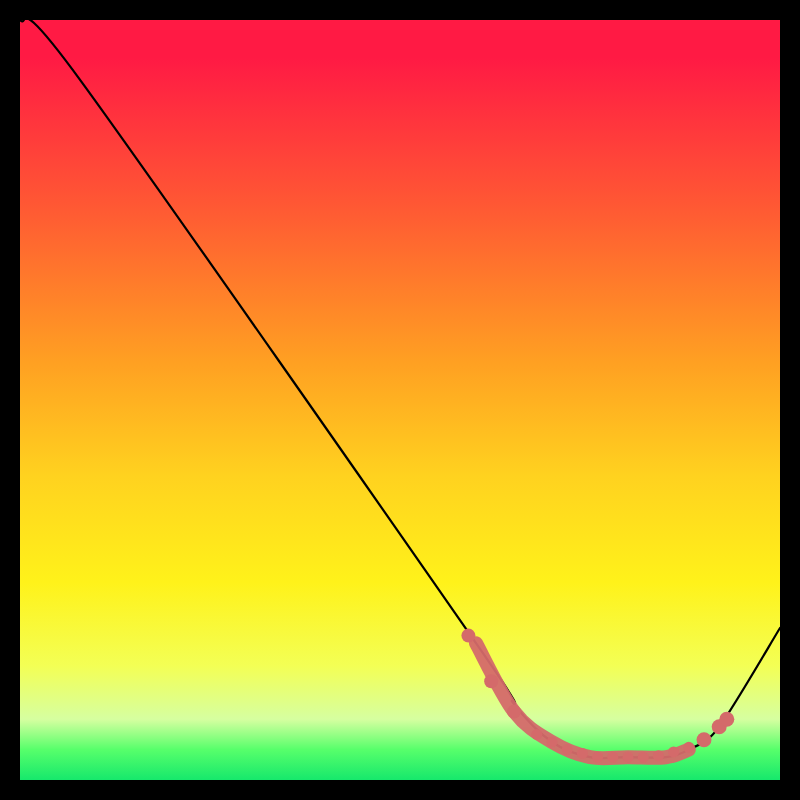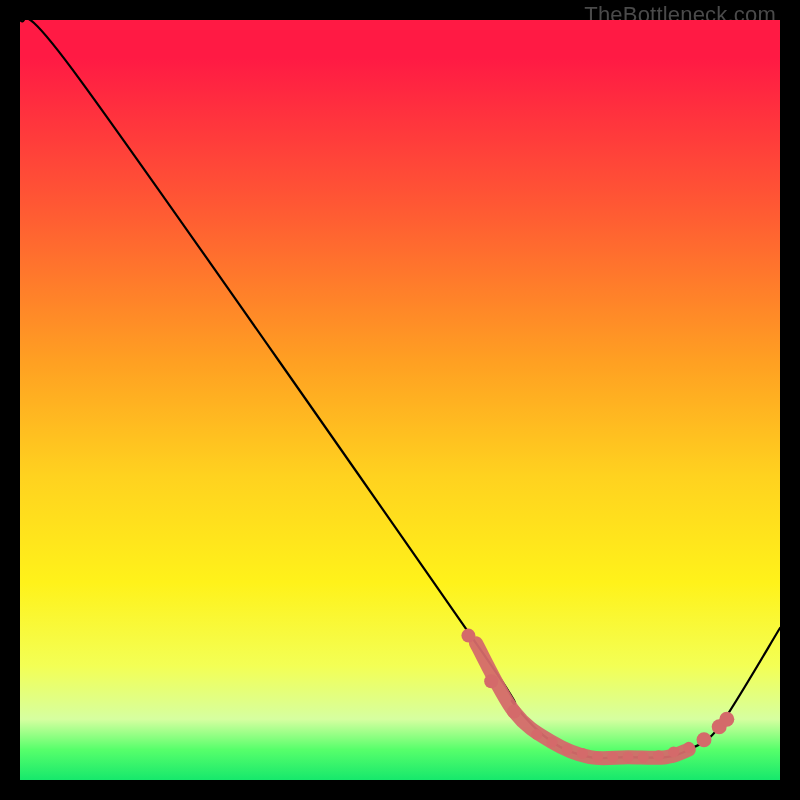--- a/index.html
+++ b/index.html
@@ -53,21 +53,20 @@
     left: 0;
     top: 0;
     width: 760px;
     height: 760px;
   }
 </style>
 </head>
 <body>
 
 <div class="frame">
-  <div class="watermark">TheBottleneck.com</div>
 
   <div class="plot">
     <svg class="overlay" viewBox="0 0 760 760" preserveAspectRatio="none">
       <path id="curve-path" fill="none" stroke="#000" stroke-width="2.2" stroke-linejoin="round" stroke-linecap="round" d="M 0 0 C 9.120000000000001 9.119999999999994, -7.600000000000001 -32.680000000000064, 60.800000000000004 60.799999999999955 C 129.20000000000002 154.27999999999997, 391.02 529.72, 456 623.2 C 520.98 716.6800000000001, 482.6 669.1800000000001, 494 684 C 505.4 698.8199999999999, 520.6 714.02, 532 722 C 543.4 729.98, 558.6 734.9200000000001, 570 737.2 C 581.4 739.48, 596.6 737.2, 608 737.2 C 619.4 737.2, 636.88 738.34, 646 737.2 C 655.12 736.0600000000001, 660.8199999999999 734.1600000000001, 668.8 729.6 C 676.78 725.04, 685.52 725.04, 699.2 706.8 C 712.8800000000001 688.56, 750.88 622.8199999999999, 760 608"></path>
       <g id="marker-group">
           <path d="M 456 623.2 C 462.3333333333333 634.6, 481.3333333333333 675.1333333333333, 494 691.6 C 506.6666666666667 708.0666666666667, 519.3333333333334 714.4, 532 722 C 544.6666666666666 729.6, 557.3333333333334 734.6666666666667, 570 737.2 C 582.6666666666666 739.7333333333333, 595.3333333333334 737.2, 608 737.2 C 620.6666666666666 737.2, 635.8666666666667 738.4666666666667, 646 737.2 C 656.1333333333333 735.9333333333334, 665 730.8666666666667, 668.8 729.6" fill="none" stroke="#d46a6a" stroke-width="14" stroke-linecap="round" stroke-linejoin="round" opacity="0.95"></path>
           <circle cx="448.4" cy="615.6" r="7" fill="#d46a6a"></circle>
           <circle cx="471.2" cy="661.2" r="7" fill="#d46a6a"></circle>
           <circle cx="494" cy="691.6" r="7" fill="#d46a6a"></circle>
           <circle cx="516.8000000000001" cy="714.4" r="5.5" fill="#d46a6a"></circle>

